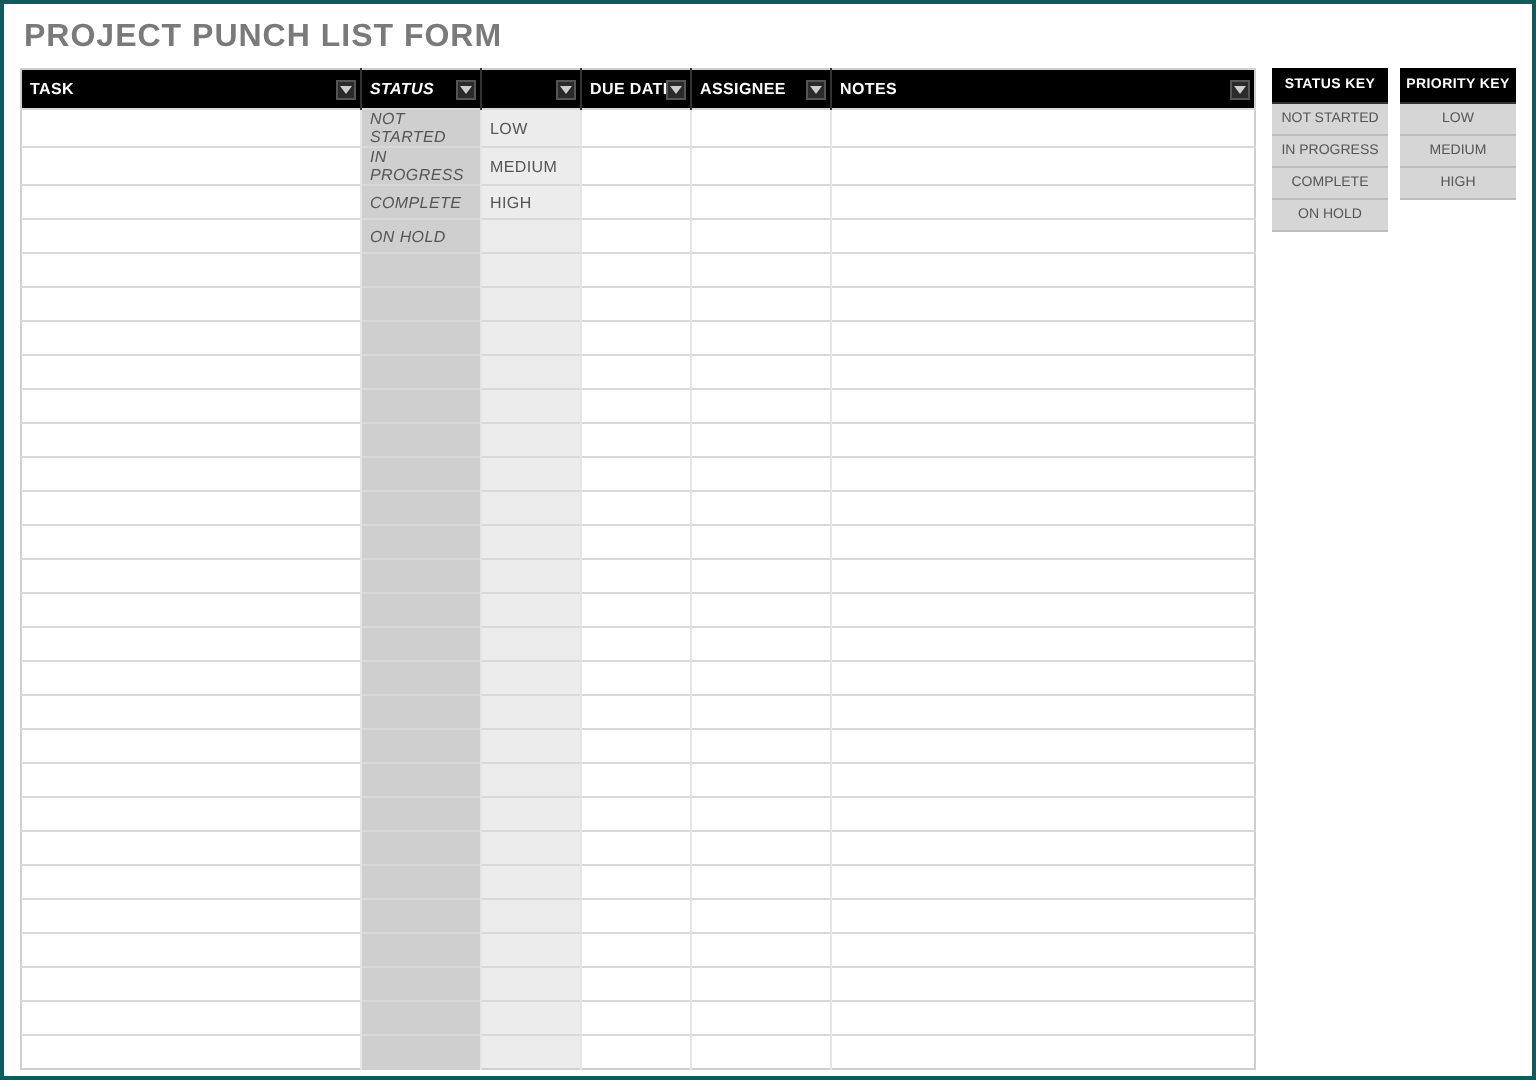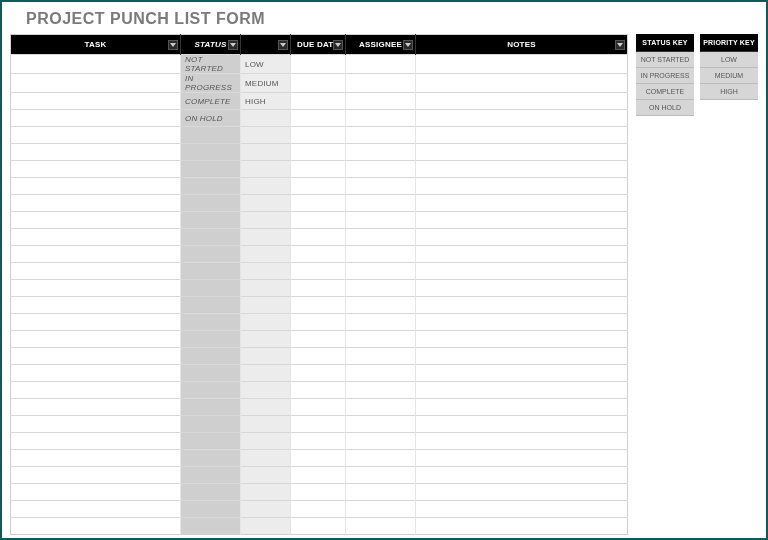--- a/index.html
+++ b/index.html
@@ -7,40 +7,40 @@
   body {
     background: #fff;
     border: 2px solid #0f5a5a;
     padding: 6px 8px 8px 8px;
   }
   .title {
     font-size: 16px;
     font-weight: bold;
     color: #7a7a7a;
     letter-spacing: 0.5px;
-    margin: 2px 0 6px 16px;
+    margin: 2px 0 6px 2px;
   }
   .layout {
     display: flex;
     gap: 8px;
     align-items: flex-start;
   }
   .main { flex: 1 1 auto; }
   table.main-table {
     width: 100%;
     border-collapse: collapse;
     table-layout: fixed;
     border: 1px solid #cfcfcf;
   }
   table.main-table th {
     background: #000;
     color: #fff;
     font-size: 8px;
     font-weight: bold;
-    text-align: center;
+    text-align: left;
     padding: 4px 4px;
     height: 20px;
     position: relative;
     border-right: 1px solid #333;
     text-transform: uppercase;
     letter-spacing: 0.2px;
     vertical-align: middle;
   }
   table.main-table th:last-child { border-right: none; }
   .filter-icon {

